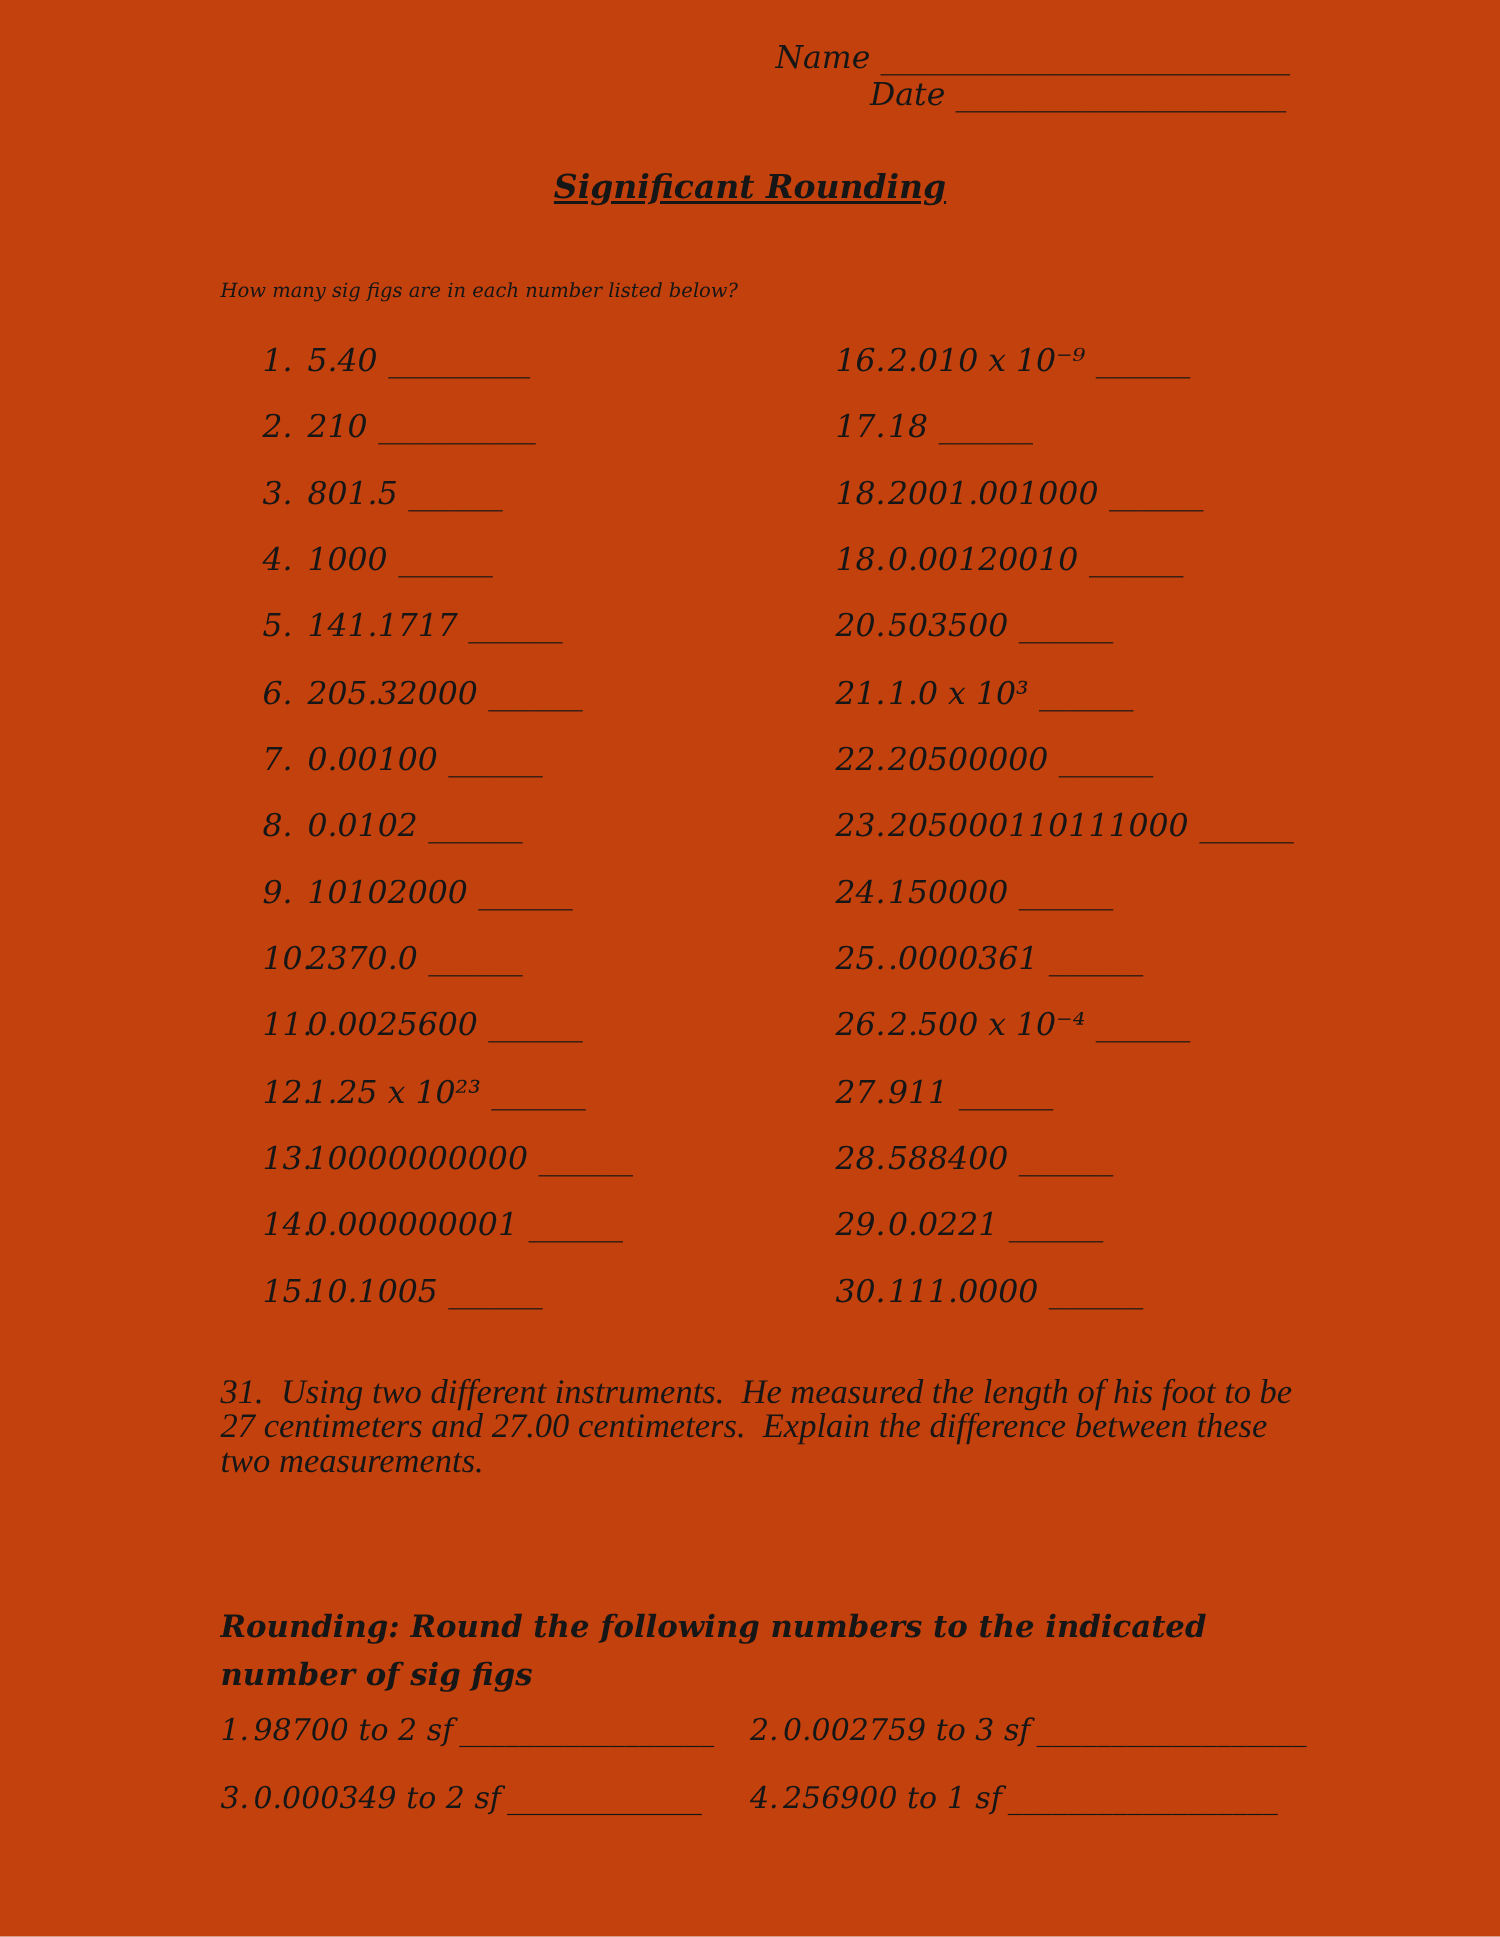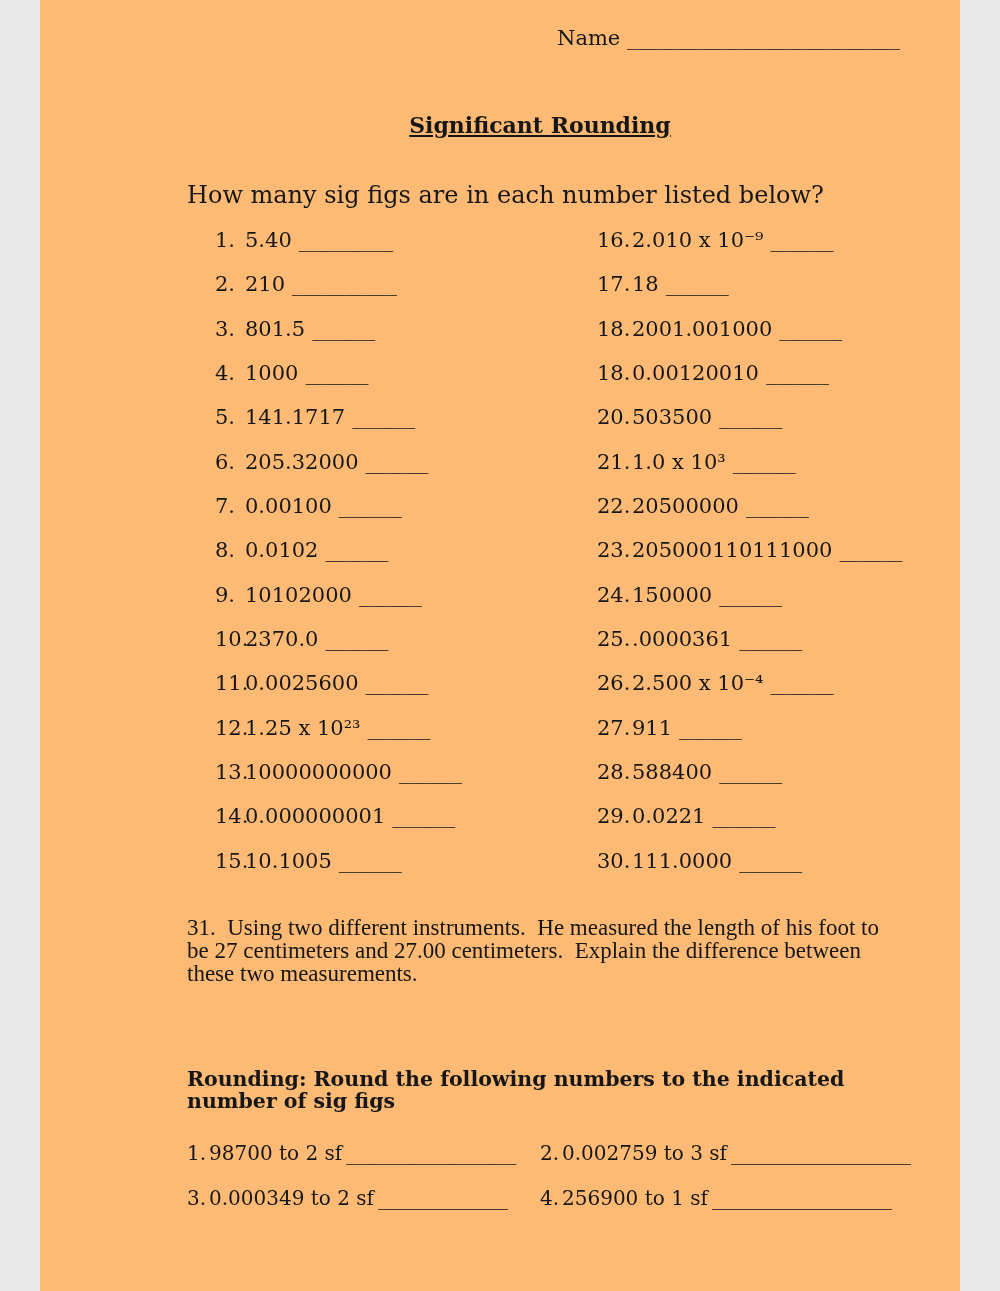--- a/index.html
+++ b/index.html
@@ -1,67 +1,69 @@
 <!DOCTYPE html>
 <html><head>
 <meta charset="utf-8">
 <style>
   html,body{margin:0;padding:0;background:#e8e8e8;}
   .page{
     position:relative;
-    width:920px;
+    width:1000px;
     height:1291px;
     margin:0 auto;
-    background:#fdba74;
+    background:#c2410c;
     color:#161616;
     font-family:"DejaVu Serif", serif;
     overflow:hidden;
+    font-style:italic;
   }
   .name-line{position:absolute;left:517px;top:26px;font-size:21px;line-height:24px;white-space:nowrap;}
   .date-line{position:absolute;left:580px;top:51px;font-size:21px;line-height:24px;white-space:nowrap;}
   .blank{letter-spacing:0px;}
   .title{
     position:absolute;left:0;top:112px;width:1000px;
     text-align:center;font-size:22px;font-weight:bold;
     text-decoration:underline;line-height:26px;
   }
-  .intro{position:absolute;left:147px;top:183px;font-size:24px;line-height:24px;}
+  .intro{position:absolute;left:147px;top:183px;font-size:13px;line-height:24px;}
   .sig-col{position:absolute;top:228px;}
   .sig-col.left{left:175px;}
   .sig-col.right{left:557px;}
   .sig-item{height:44.35px;display:flex;align-items:flex-start;font-size:21px;line-height:24px;white-space:nowrap;}
   .sig-col.left  .sig-item .num{width:30px;flex:0 0 30px;}
   .sig-col.right .sig-item .num{width:35px;flex:0 0 35px;}
   .sig-item .val{margin-right:7px;}
   .q31{
     position:absolute;left:147px;top:916px;width:718px;
     font-family:"Liberation Serif", serif;
     font-size:23px;line-height:23px;
     white-space:pre-wrap;
   }
   .rounding-head{
     position:absolute;left:147px;top:1068px;width:700px;
-    font-size:20.5px;font-weight:bold;line-height:22px;
+    font-size:20.5px;font-weight:bold;line-height:32px;
     font-family:"DejaVu Serif", serif;
   }
   .rounding-grid{
     position:absolute;left:147px;top:1142px;width:740px;
     display:grid;grid-template-columns:353px auto;grid-auto-rows:45px;
   }
   .rounding-item{font-size:20px;line-height:23px;white-space:nowrap;display:flex;align-items:flex-start;}
   .rounding-item .num{width:22px;flex:0 0 22px;}
   .rounding-item .val{margin-right:4px;}
 </style>
 </head>
 <body>
 
 <div class="page">
 
   <div class="name-line"><span>Name</span> <span class="blank">__________________________</span></div>
 
+  <div class="date-line"><span>Date</span> <span class="blank">_____________________</span></div>
 
   <div class="title">Significant Rounding</div>
 
   <div class="intro">How many sig figs are in each number listed below?</div>
 
   <div class="sig-col left" id="sig-left">
   <div class="sig-item">
     <span class="num">1.</span>
     <span class="val">5.40</span>
     <span class="blank">_________</span>

